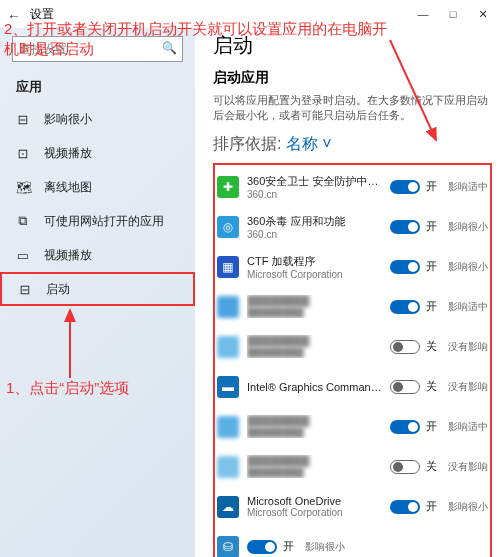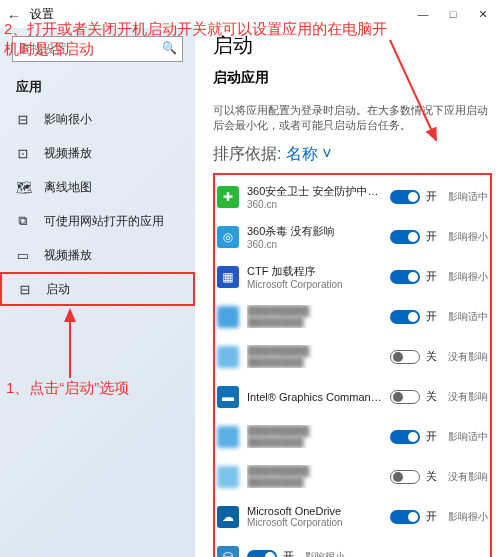--- a/index.html
+++ b/index.html
@@ -20,21 +20,21 @@
 .search-wrap { position: relative; }
 .search-icon { position: absolute; right: 18px; top: 5px; font-size: 12px; color: #555; }
 .sidebar-heading { padding: 6px 16px; font-size: 13px; font-weight: 600; color: #222; }
 .side-item { display: flex; align-items: center; height: 34px; padding: 0 16px; color: #222; font-size: 12px; gap: 14px; }
 .side-item .sicon { width: 14px; text-align: center; font-size: 13px; color: #333; }
 .side-sel-box { border: 2px solid #e33; }
 
 
 .main { position: absolute; left: 195px; top: 28px; right: 0; bottom: 0; background: #fff; padding: 4px 8px 0 18px; overflow: hidden; }
 .main h1 { font-size: 20px; font-weight: 400; margin-bottom: 10px; }
-.main h2 { font-size: 14px; font-weight: 600; margin-bottom: 16px; }
+.main h2 { font-size: 14px; font-weight: 600; margin-bottom: 6px; }
 .desc { font-size: 11px; color: #555; line-height: 1.4; margin-bottom: 10px; }
 .sortrow { font-size: 16px; color: #333; margin-bottom: 8px; }
 .sortrow .sortlabel { color: #555; }
 .sortrow .sortval { color: #0067c0; }
 
 
 .apps { border: 2px solid #e33; padding: 2px 2px; }
 .app { display: flex; align-items: center; height: 40px; gap: 8px; }
 .app-icon { width: 22px; height: 22px; border-radius: 3px; display: flex; align-items: center; justify-content: center; font-size: 12px; color: #fff; flex-shrink: 0; }
 .app-icon.blur { filter: blur(2px); }
@@ -127,21 +127,21 @@
       <div class="toggle on">
               <div class="knob"></div>
             </div>
       <div class="toggle-label">开</div>
     </div>
     <div class="impact">影响适中</div>
   </div>
         <div class="app">
     <div class="app-icon " style="background:#2a9cdb">◎</div>
     <div class="app-text">
-      <div class="app-name ">360杀毒 没有影响</div>
+      <div class="app-name ">360杀毒 应用和功能</div>
       <div class="app-pub ">360.cn</div>
     </div>
     <div class="toggle-wrap">
       <div class="toggle on">
               <div class="knob"></div>
             </div>
       <div class="toggle-label">开</div>
     </div>
     <div class="impact">影响很小</div>
   </div>

